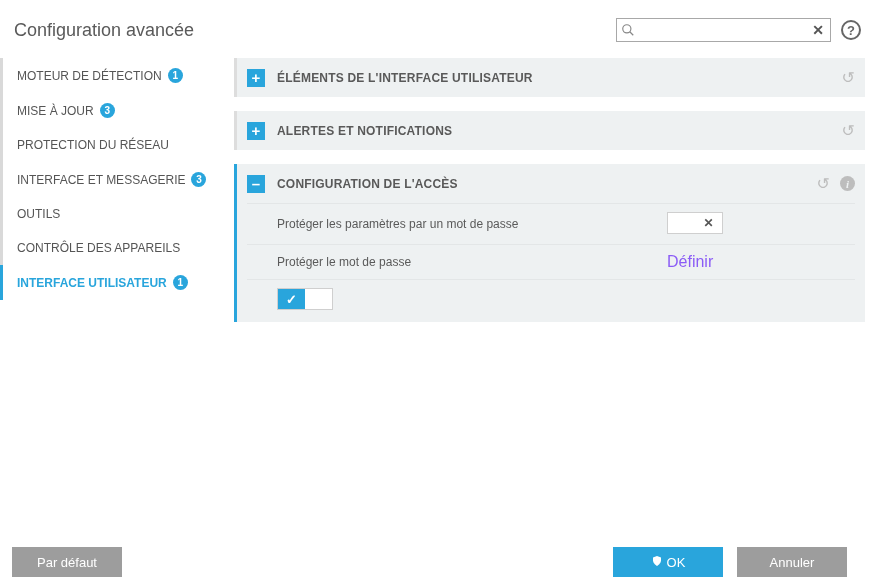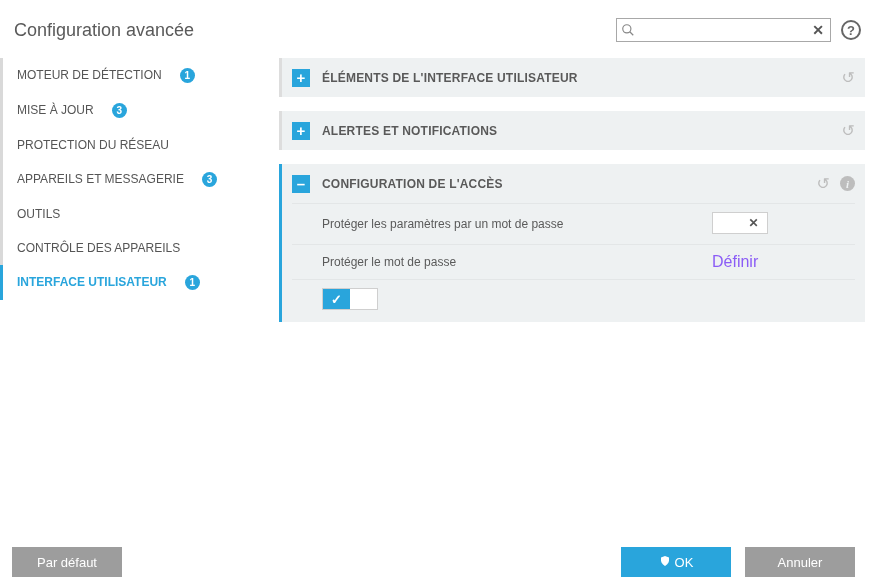--- a/index.html
+++ b/index.html
@@ -77,22 +77,22 @@
   width: 230px;
   padding-top: 6px;
 }
 .sidebar-item {
   position: relative;
   padding: 10px 10px 10px 14px;
   font-size: 12px;
   color: #555;
   cursor: pointer;
   display: flex;
-  align-items: flex-start;
-  gap: 18px;
+  align-items: center;
+  gap: 6px;
   border-left: 3px solid transparent;
 }
 .sidebar-item.active {
   color: #29a5dc;
   font-weight: 600;
   border-left-color: #29a5dc;
 }
 .sidebar-item:not(.active) {
   border-left-color: #d9d9d9;
 }
@@ -109,21 +109,20 @@
   font-weight: bold;
 }
 .content {
   flex: 1;
   padding: 6px 10px 0 4px;
 }
 .section {
   background: #eef1f2;
   margin-bottom: 14px;
   border-left: 3px solid #ddd;
-  margin-left: 45px;
 }
 .section.expanded {
   border-left-color: #29a5dc;
 }
 .section-header {
   display: flex;
   align-items: center;
   padding: 10px 10px;
   gap: 12px;
   cursor: pointer;
@@ -219,21 +218,21 @@
 .toggle .cross::before { content: "✕"; font-size: 12px; font-weight: bold; }
 .link {
   color: #8b5cf6;
   cursor: pointer;
   font-size: 16px;
 }
 .footer {
   position: absolute;
   bottom: 10px;
   left: 0;
-  right: 8px;
+  right: 16px;
   display: flex;
   justify-content: space-between;
   padding: 0 12px;
 }
 .footer-right {
   display: flex;
   gap: 14px;
 }
 .btn {
   min-width: 110px;
@@ -279,21 +278,21 @@
       <span class="badge">1</span>
     </div>
     <div class="sidebar-item">
       <span>MISE À JOUR</span>
       <span class="badge">3</span>
     </div>
     <div class="sidebar-item">
       <span>PROTECTION DU RÉSEAU</span>
     </div>
     <div class="sidebar-item">
-      <span>APPAREILS ET MESSAGERIE</span>
+      <span>INTERFACE ET MESSAGERIE</span>
       <span class="badge">3</span>
     </div>
     <div class="sidebar-item">
       <span>OUTILS</span>
     </div>
     <div class="sidebar-item">
       <span>CONTRÔLE DES APPAREILS</span>
     </div>
     <div class="sidebar-item active">
       <span>INTERFACE UTILISATEUR</span>

